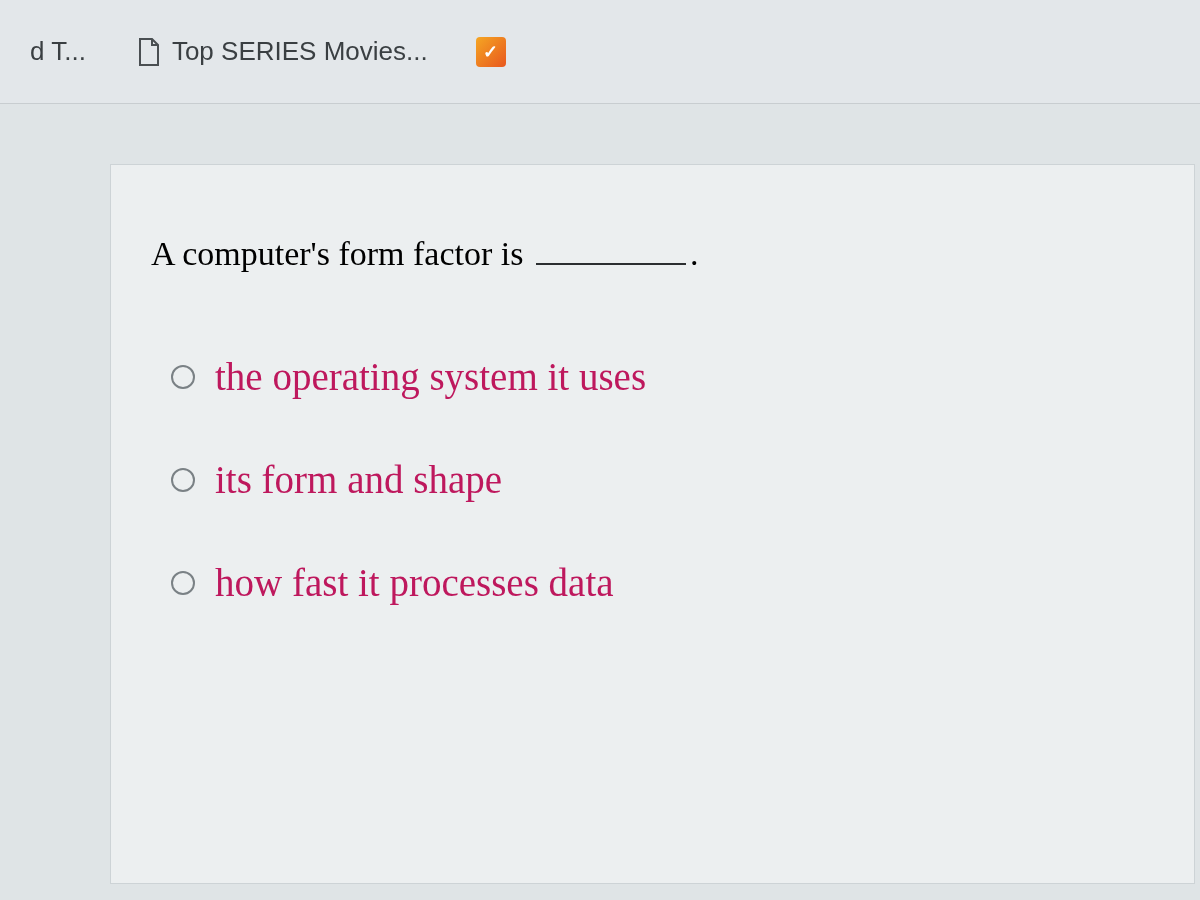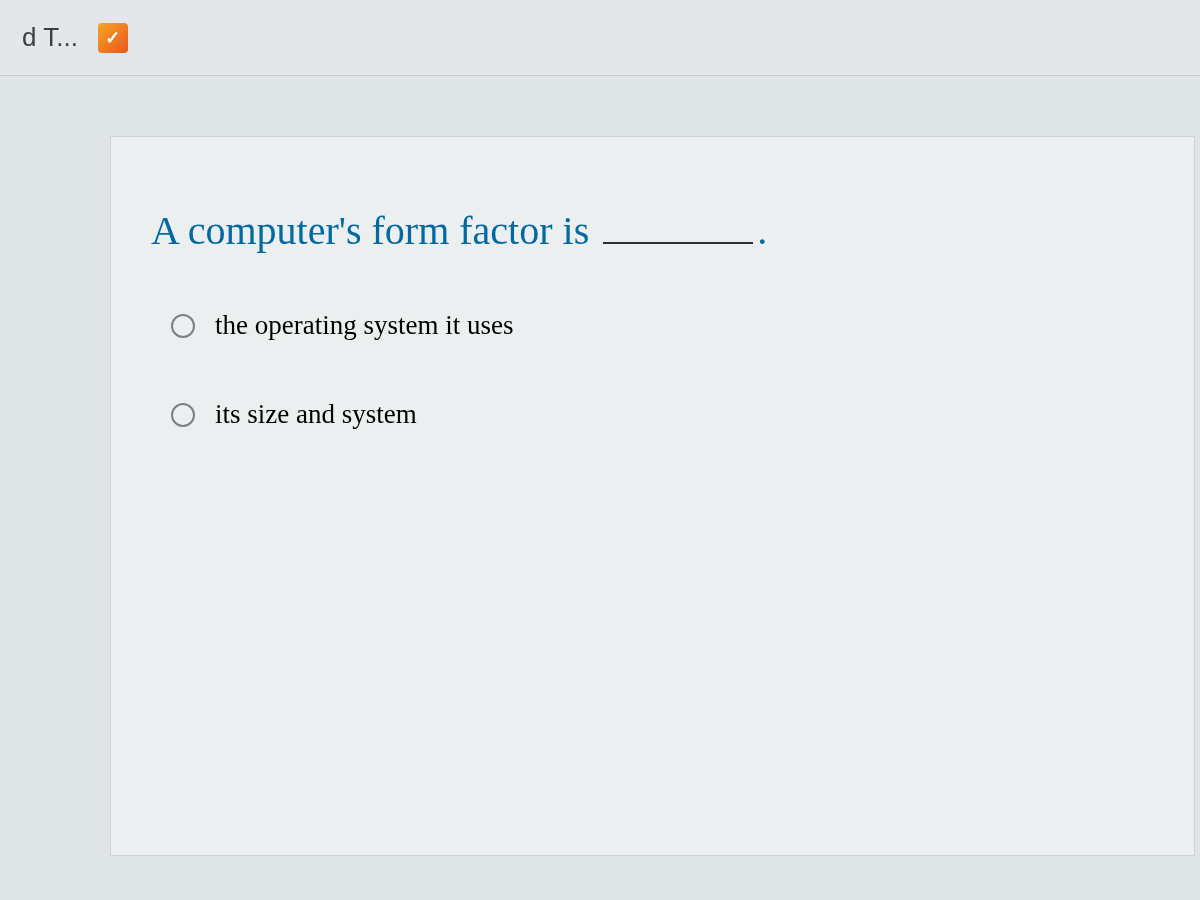--- a/index.html
+++ b/index.html
@@ -6,25 +6,25 @@
   body {
     font-family: Georgia, 'Times New Roman', serif;
     background: #dfe4e6;
     width: 1200px;
     height: 900px;
     overflow: hidden;
   }
   .bookmarks-bar {
     display: flex;
     align-items: center;
-    height: 76px;
-    padding: 0 12px;
+    height: 104px;
+    padding: 0 20px;
     background: #e3e7ea;
     border-bottom: 1px solid #c8cdd0;
-    gap: 0;
+    gap: 28px;
     font-family: 'Segoe UI', Arial, sans-serif;
   }
   .bookmark-item {
     display: flex;
     align-items: center;
     gap: 8px;
     color: #3a3f42;
     font-size: 26px;
     cursor: pointer;
     padding: 6px 10px;
@@ -68,23 +68,23 @@
     padding: 60px 0 0 110px;
   }
   .question-card {
     background: #eceff0;
     border: 1px solid #cdd3d6;
     width: 1085px;
     min-height: 720px;
     padding: 70px 40px 40px 40px;
   }
   .question-text {
-    font-size: 40px;
-    color: #0369a1;
-    margin-bottom: 56px;
+    font-size: 34px;
+    color: #000000;
+    margin-bottom: 81px;
     font-family: Georgia, serif;
   }
   .blank-line {
     display: inline-block;
     border-bottom: 2px solid #2b2e30;
     width: 150px;
     margin: 0 4px;
     vertical-align: baseline;
   }
   .options {
@@ -100,31 +100,40 @@
     cursor: pointer;
   }
   .radio-circle {
     width: 24px;
     height: 24px;
     border: 2px solid #7a8185;
     border-radius: 50%;
     flex-shrink: 0;
   }
   .option-label {
-    font-size: 27px;
-    color: #000000;
+    font-size: 39px;
+    color: #be185d;
     font-family: Georgia, serif;
   }
 </style>
 </head>
 <body>
 
 <div class="bookmarks-bar">
   <div class="bookmark-item">
     <span>d T...</span>
+  </div>
+  <div class="bookmark-item">
+    <span class="icon">
+      <svg width="24" height="28" viewBox="0 0 24 28">
+        <path d="M3 1h12l6 6v20H3z" fill="none" stroke="#4a4f52" stroke-width="2"></path>
+        <path d="M15 1v6h6" fill="none" stroke="#4a4f52" stroke-width="2"></path>
+      </svg>
+    </span>
+    <span>Top SERIES Movies...</span>
   </div>
   <div class="bookmark-item">
     <span class="icon">
       <span class="favicon-orange">✓</span>
     </span>
     <span></span>
   </div>
 </div>
 
 <div class="content-area">
@@ -132,17 +141,21 @@
     <div class="question-text">
       <span>A computer's form factor is </span><span class="blank-line"></span><span>.</span>
     </div>
     <div class="options">
       <div class="option-row">
         <span class="radio-circle"></span>
         <span class="option-label">the operating system it uses</span>
       </div>
       <div class="option-row">
         <span class="radio-circle"></span>
-        <span class="option-label">its size and system</span>
+        <span class="option-label">its form and shape</span>
+      </div>
+      <div class="option-row">
+        <span class="radio-circle"></span>
+        <span class="option-label">how fast it processes data</span>
       </div>
     </div>
   </div>
 </div>
 
 </body></html>

